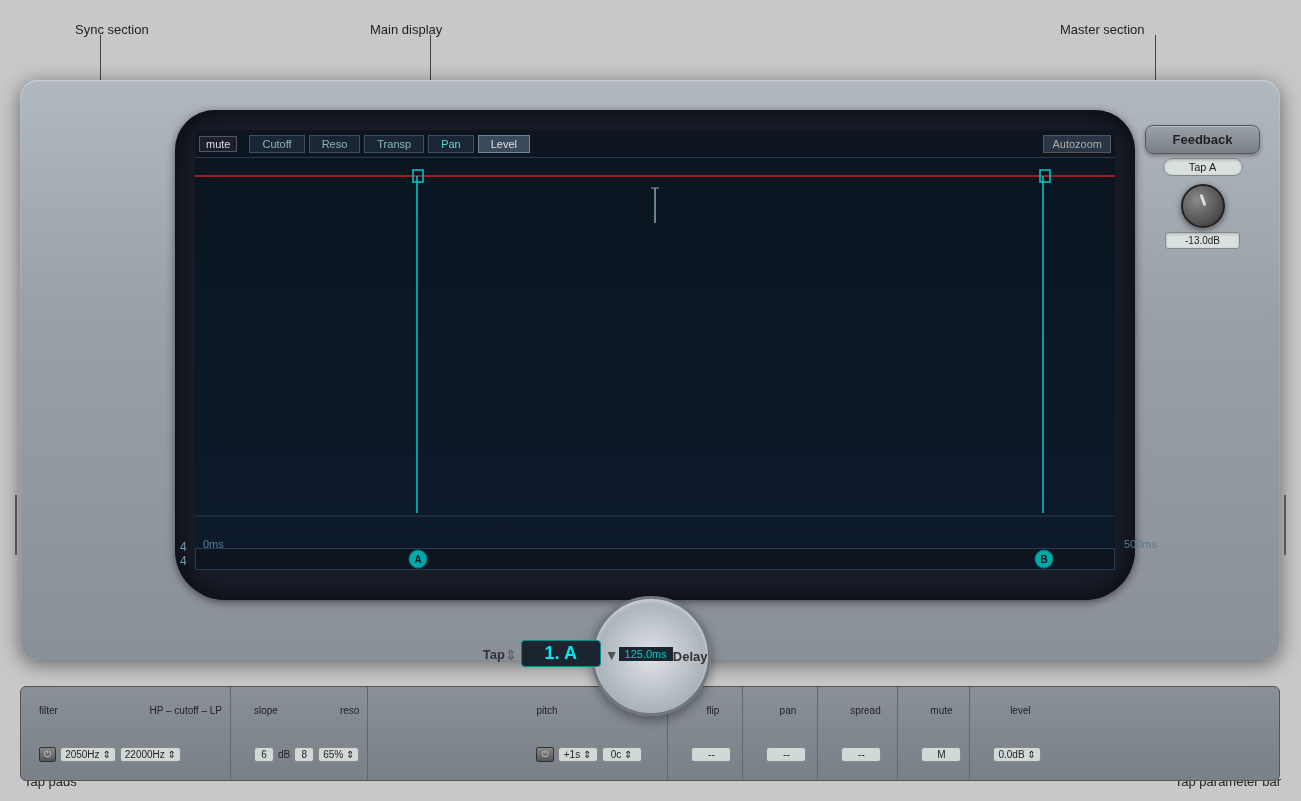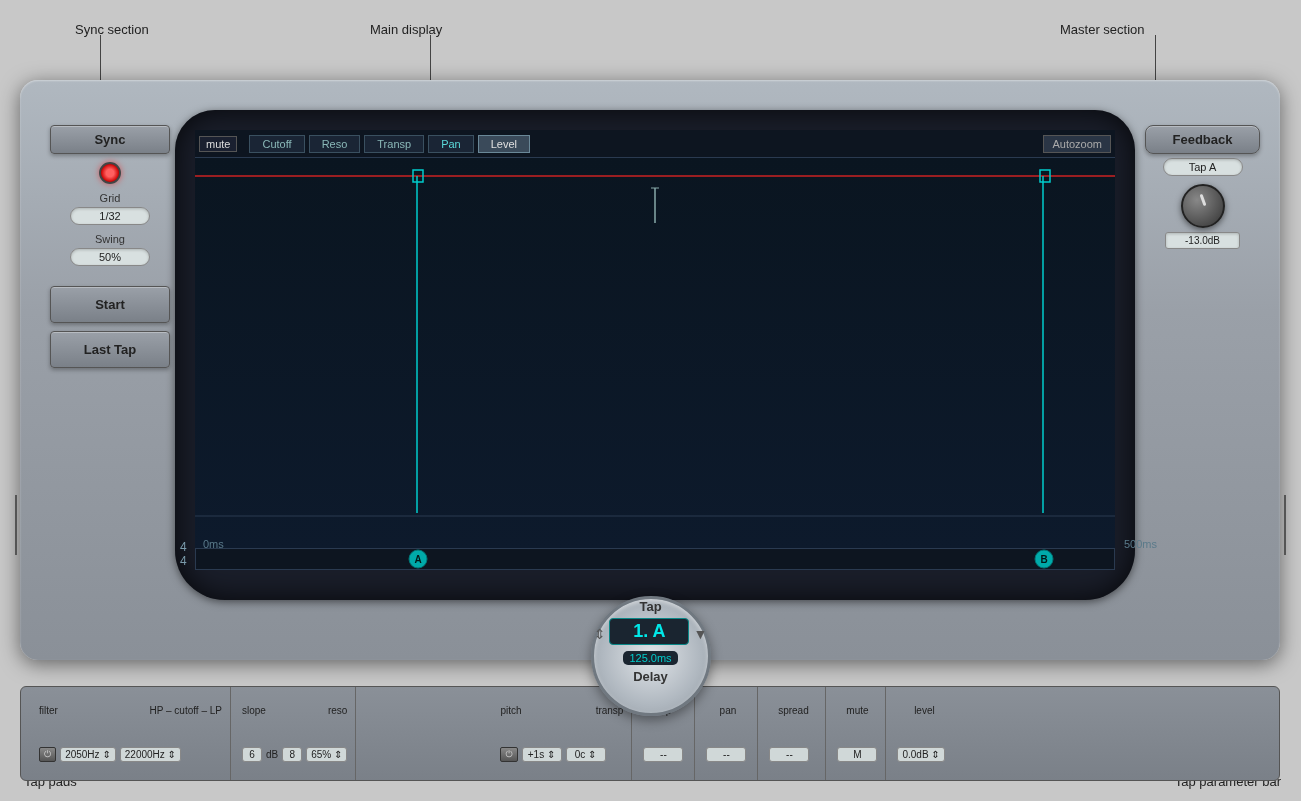--- a/index.html
+++ b/index.html
@@ -347,21 +347,21 @@
       bottom: 20px;
       left: 20px;
       width: 1260px;
       height: 95px;
       background: linear-gradient(180deg, #8a9098 0%, #7a8088 100%);
       border: 1px solid #555;
       border-radius: 6px;
       display: flex;
       align-items: center;
       padding: 0 10px;
-      gap: 3px;
+      gap: 15px;
     }
 
     .param-group {
       display: flex;
       flex-direction: column;
       padding: 4px 8px;
       border-right: 1px solid #666;
       height: 100%;
       justify-content: space-around;
     }
@@ -409,23 +409,22 @@
       bottom: 85px;
       left: 50%;
       transform: translateX(-50%);
       width: 120px;
       height: 120px;
       border-radius: 50%;
       background: radial-gradient(circle, #e0e4e8 0%, #b0b8c0 60%, #9098a0 100%);
       border: 3px solid #707880;
       box-shadow: 0 4px 12px rgba(0,0,0,0.4), inset 0 2px 4px rgba(255,255,255,0.5);
       display: flex;
-      flex-direction: column;
       align-items: center;
-      justify-content: flex-start;
+      justify-content: flex-end;
       cursor: pointer;
       z-index: 10;
     }
 
     .tap-top-label {
       font-size: 13px;
       font-weight: bold;
       color: #333;
       margin-bottom: 4px;
     }
@@ -477,34 +476,20 @@
 <div class="annotation" style="bottom:12px; right:20px;">Tap parameter bar</div>
 
 <div style="position:absolute; top:35px; left:100px; width:1px; height:55px; background:#444;"></div>
 <div style="position:absolute; top:35px; left:430px; width:1px; height:55px; background:#444;"></div>
 <div style="position:absolute; top:35px; left:1155px; width:1px; height:55px; background:#444;"></div>
 
 <div class="device">
 
   <div class="display-surround"></div>
 
-  <div class="sync-section">
-    <button class="sync-btn">Sync</button>
-    <div class="sync-led-container">
-      <div class="led-ring"></div>
-    </div>
-    <div class="param-label">Grid</div>
-    <div class="param-display">1/32</div>
-    <div class="param-label">Swing</div>
-    <div class="param-display">50%</div>
-    <div style="margin-top:20px;">
-      <button class="start-btn">Start</button>
-      <button class="lasttap-btn">Last Tap</button>
-    </div>
-  </div>
 
   <div class="display-tabs">
     <span class="mute-label">mute</span>
     <button class="tab-btn">Cutoff</button>
     <button class="tab-btn">Reso</button>
     <button class="tab-btn">Transp</button>
     <button class="tab-btn pan">Pan</button>
     <button class="tab-btn active">Level</button>
     <button class="autozoom-btn">Autozoom</button>
   </div>
@@ -565,21 +550,21 @@
 
 </div>
 
 <div class="tap-circle">
   <div class="tap-top-label">Tap</div>
   <div style="display:flex; align-items:center; gap:4px; margin-bottom:2px;">
     <span style="color:#555; font-size:14px;">⇕</span>
     <div class="tap-main-display">1. A</div>
     <span style="color:#555; font-size:14px;">▼</span>
   </div>
-  <div style="background:#1a2530; color:#00cccc; font-size:11px; padding:1px 6px; border-radius:5px; margin-bottom:4px;">125.0ms</div>
+  <div style="background:#1a2530; color:#00cccc; font-size:11px; padding:1px 6px; border-radius:0; margin-bottom:4px;">125.0ms</div>
   <div class="tap-bottom-label">Delay</div>
 </div>
 
 <div class="param-bar">
 
   <div class="param-group" style="min-width:200px;">
     <div style="display:flex; justify-content:space-between; align-items:center;">
       <span class="param-group-label">filter</span>
       <span class="param-group-label">HP – cutoff – LP</span>
     </div>

